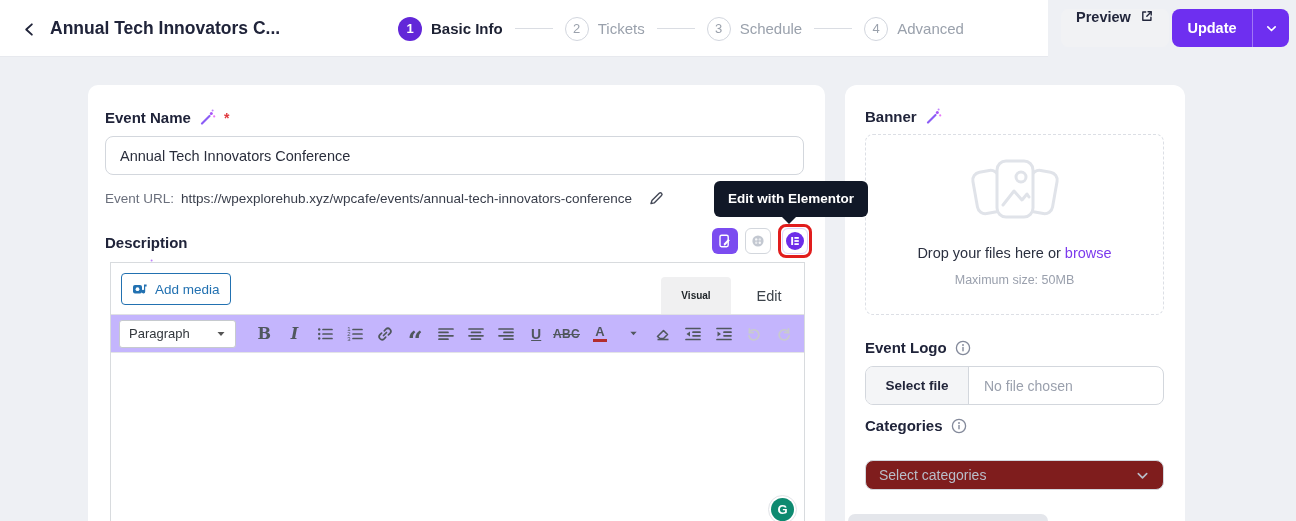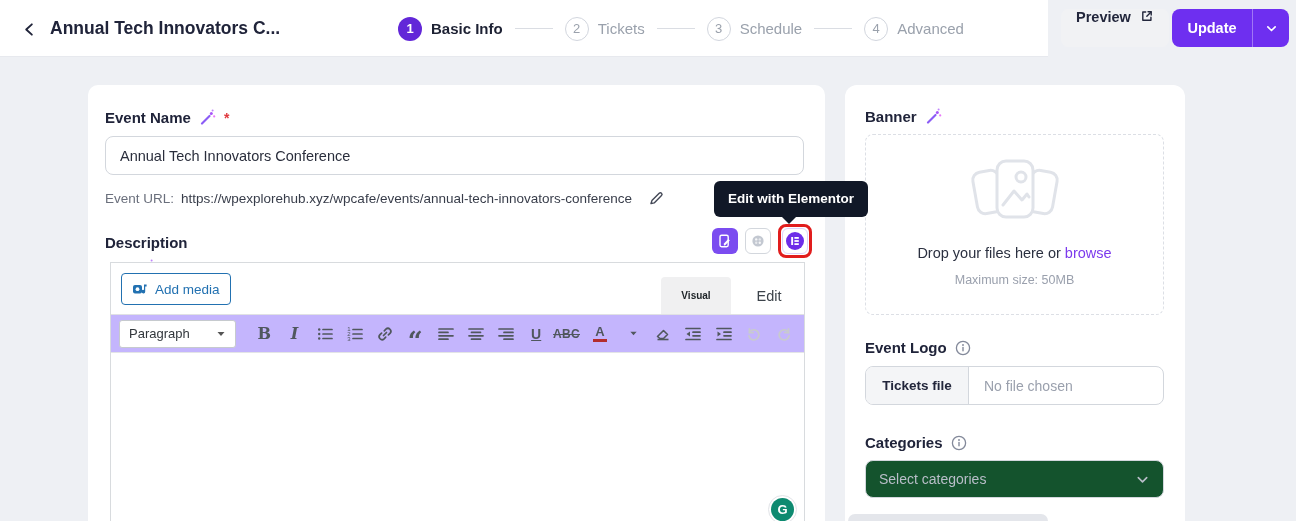--- a/index.html
+++ b/index.html
@@ -116,23 +116,23 @@
   .dz-icon { margin:22px auto 6px; width:96px; }
   .dz-text { font-size:14.5px; color:#2b3040;margin-top:24px; }
   .dz-browse { color:#7c3aed; cursor:pointer; }
   .dz-max { font-size:12.5px; color:#9aa0ad; margin-top:12px; }
   .row-logo { position:absolute; left:20px; top:254px;justify-content:space-between; }
   .file-input { position:absolute; left:20px; top:281px; width:299px; height:39px;
     border:1px solid #d3d7dd; border-radius:8px; display:flex; overflow:hidden; background:#fff; }
   .choose-file { width:103px; background:#f4f5f7; border:none; border-right:1px solid #d3d7dd;
     font-family:inherit; font-size:13.5px; font-weight:700; color:#22263b; cursor:pointer; }
   .no-file { flex:1; display:flex; align-items:center; padding-left:15px; font-size:14px; color:#9aa0ad; }
-  .row-cats { position:absolute; left:20px; top:349px; }
-  .cat-select { position:absolute; left:20px; top:375px; width:299px; height:38px;
-    border:1px solid #d3d7dd; border-radius:8px; background:#14532d; display:flex; align-items:center;
+  .row-cats { position:absolute; left:20px; top:332px; }
+  .cat-select { position:absolute; left:20px; top:375px; width:299px; height:30px;
+    border:1px solid #d3d7dd; border-radius:8px; background:#7f1d1d; display:flex; align-items:center;
     justify-content:space-between; padding:0 13px; cursor:pointer; }
   .cat-placeholder { font-size:14px; color:#b9bec9; }
   .cutoff-el { position:absolute; left:3px; top:429px; width:200px; height:7px;
     background:#e4e6eb; border-radius:8px 8px 0 0; }
 
   .info-icon { display:inline-flex; }
 </style>
 </head>
 <body>
 
@@ -467,21 +467,21 @@
     <span class="info-icon">
       <svg width="16" height="16" viewBox="0 0 16 16" fill="none">
         <circle cx="8" cy="8" r="6.6" stroke="#83899a" stroke-width="1.3"></circle>
         <circle cx="8" cy="5" r="0.95" fill="#83899a"></circle>
         <rect x="7.3" y="6.8" width="1.4" height="4.6" rx="0.7" fill="#83899a"></rect>
       </svg>
     </span>
   </div>
 
   <div class="file-input">
-    <button class="choose-file">Tickets file</button>
+    <button class="choose-file">Select file</button>
     <div class="no-file">No file chosen</div>
   </div>
 
   <div class="row-cats field-label">
     <span>Categories</span>
     <span class="info-icon">
       <svg width="16" height="16" viewBox="0 0 16 16" fill="none">
         <circle cx="8" cy="8" r="6.6" stroke="#83899a" stroke-width="1.3"></circle>
         <circle cx="8" cy="5" r="0.95" fill="#83899a"></circle>
         <rect x="7.3" y="6.8" width="1.4" height="4.6" rx="0.7" fill="#83899a"></rect>

